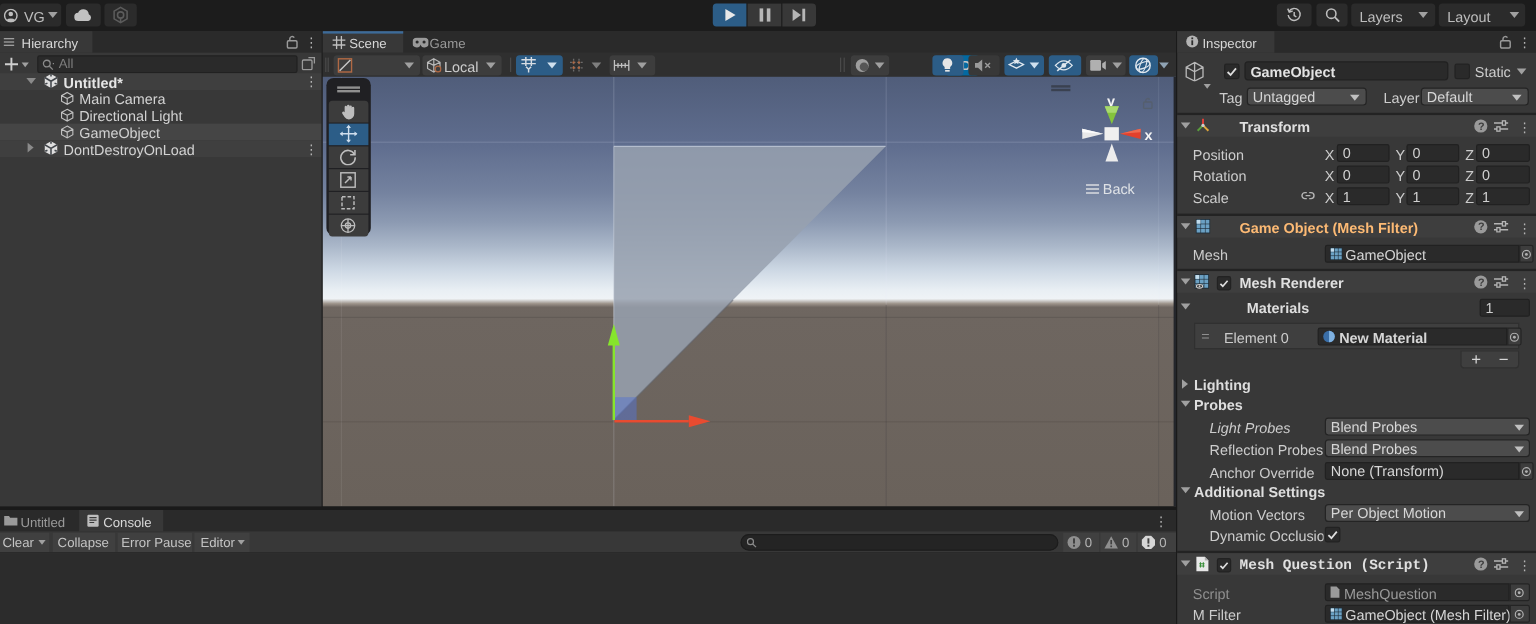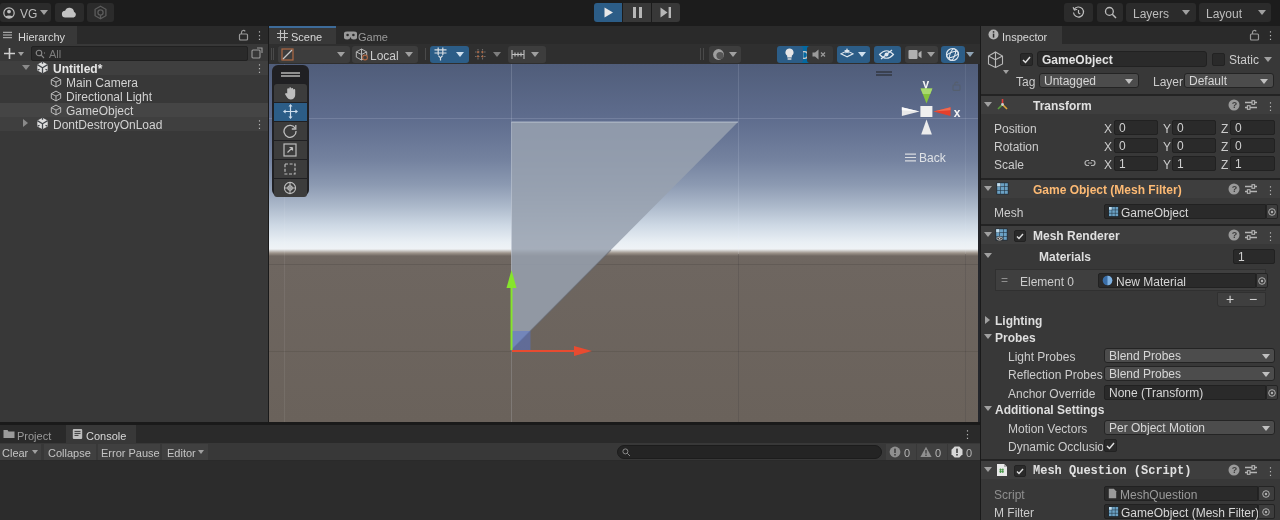--- a/index.html
+++ b/index.html
@@ -328,21 +328,21 @@
       <path d="M0 1.2 H11 M0 4.5 H11 M0 7.8 H11" stroke="#d9dce0" stroke-width="1.2"></path>
     </svg>
     <div class="abs" style="left:650px;top:87px;color:#dfe2e6;font-size:12px;">Back</div>
   </div>
 
   <div class="abs" style="left:0;top:422px;width:980px;height:3px;background:#1a1a1a;"></div>
   <div class="abs tabstrip" style="left:0;top:425px;width:980px;height:18px;"></div>
   <svg class="abs" style="left:3px;top:429px;" width="12" height="10" viewBox="0 0 12 10">
     <path d="M0.5 1 h4 l1 1.4 h6 v6.6 h-11 Z" fill="#9a9a9a"></path>
   </svg>
-  <div class="abs" style="left:17px;top:430px;color:#9a9a9a;font-size:11px;">Project</div>
+  <div class="abs" style="left:17px;top:430px;color:#9a9a9a;font-size:11px;">Untitled</div>
   <div class="abs tab-active" style="left:66px;top:425px;width:70px;height:18px;"></div>
   <svg class="abs" style="left:72px;top:428px;" width="11" height="12" viewBox="0 0 11 12">
     <rect x="0.8" y="1" width="9.4" height="10" rx="1" fill="#bdbdbd"></rect>
     <path d="M2.5 3.4 h6 M2.5 5.4 h6 M2.5 7.4 h4" stroke="#3a3a3a" stroke-width="1"></path>
   </svg>
   <div class="abs" style="left:86px;top:430px;color:#d8d8d8;font-size:11px;">Console</div>
   <div class="abs kebab" style="left:962px;top:428px;">⋮</div>
 
   <div class="abs" style="left:0;top:443px;width:980px;height:18px;background:#383838;border-bottom:1px solid #2a2a2a;"></div>
   <div class="abs" style="left:0;top:444px;width:41px;height:16px;background:#404040;"></div>
@@ -568,36 +568,36 @@
   <div class="abs field" style="left:1233px;top:249px;width:42px;height:15px;border-radius:2px;"><span style="margin-left:4px;">1</span></div>
 
   <div class="abs" style="left:995px;top:269px;width:271px;height:22px;background:#3f3f3f;border:1px solid #303030;"></div>
   <div class="abs" style="left:1001px;top:273px;color:#8f8f8f;">=</div>
   <div class="abs" style="left:1020px;top:275px;color:#cccccc;">Element 0</div>
   <div class="abs field" style="left:1098px;top:273px;width:158px;height:15px;border-radius:2px 0 0 2px;"></div>
   <svg class="abs" style="left:1102px;top:275px;" width="11" height="11" viewBox="0 0 11 11">
     <circle cx="5.5" cy="5.5" r="4.8" fill="#3a6ea8"></circle>
     <path d="M5.5 0.7 A4.8 4.8 0 0 1 5.5 10.3 Z" fill="#7fb1e0"></path>
   </svg>
-  <div class="abs" style="left:1116px;top:275px;color:#d6d6d6;">New Material</div>
+  <div class="abs" style="left:1116px;top:275px;color:#d6d6d6;font-weight:bold;">New Material</div>
   <div class="abs" style="left:1256px;top:273px;width:12px;height:15px;background:#3d3d3d;border:1px solid #242424;border-radius:0 2px 2px 0;"></div>
   <svg class="abs" style="left:1258px;top:277px;" width="8" height="8" viewBox="0 0 8 8">
     <circle cx="4" cy="4" r="3.3" fill="none" stroke="#b0b0b0" stroke-width="1"></circle>
     <circle cx="4" cy="4" r="1.2" fill="#b0b0b0"></circle>
   </svg>
   <div class="abs" style="left:1217px;top:292px;width:49px;height:15px;background:#3f3f3f;border:1px solid #303030;border-radius:0 0 3px 3px;"></div>
   <div class="abs" style="left:1226px;top:291px;color:#d6d6d6;font-size:14px;">+</div>
   <div class="abs" style="left:1249px;top:291px;color:#d6d6d6;font-size:14px;">−</div>
 
   <div class="abs" style="left:985px;top:316px;width:0;height:0;border-top:4px solid transparent;border-bottom:4px solid transparent;border-left:5px solid #a0a0a0;"></div>
   <div class="abs bold" style="left:995px;top:314px;color:#dedede;">Lighting</div>
   <div class="abs" style="left:984px;top:334px;width:0;height:0;border-left:4px solid transparent;border-right:4px solid transparent;border-top:5px solid #a0a0a0;"></div>
   <div class="abs bold" style="left:995px;top:331px;color:#dedede;">Probes</div>
 
-  <div class="abs" style="left:1008px;top:350px;color:#cccccc;">Light Probes</div>
+  <div class="abs" style="left:1008px;top:350px;color:#cccccc;font-style:italic;">Light Probes</div>
   <div class="abs drop" style="left:1104px;top:348px;width:171px;height:15px;"></div>
   <div class="abs" style="left:1109px;top:349px;color:#d6d6d6;">Blend Probes</div>
   <div class="abs" style="left:1262px;top:354px;width:0;height:0;border-left:4px solid transparent;border-right:4px solid transparent;border-top:5px solid #c0c0c0;"></div>
   <div class="abs" style="left:1008px;top:368px;color:#cccccc;">Reflection Probes</div>
   <div class="abs drop" style="left:1104px;top:366px;width:171px;height:15px;"></div>
   <div class="abs" style="left:1109px;top:367px;color:#d6d6d6;">Blend Probes</div>
   <div class="abs" style="left:1262px;top:372px;width:0;height:0;border-left:4px solid transparent;border-right:4px solid transparent;border-top:5px solid #c0c0c0;"></div>
   <div class="abs" style="left:1008px;top:387px;color:#cccccc;">Anchor Override</div>
   <div class="abs field" style="left:1104px;top:385px;width:162px;height:15px;border-radius:2px 0 0 2px;"></div>
   <div class="abs" style="left:1109px;top:386px;color:#d6d6d6;">None (Transform)</div>

